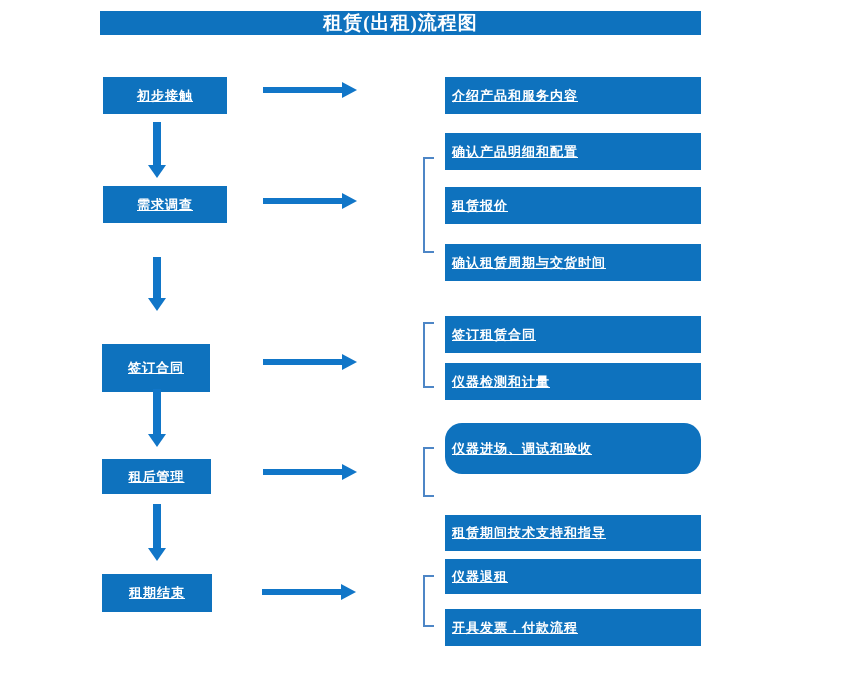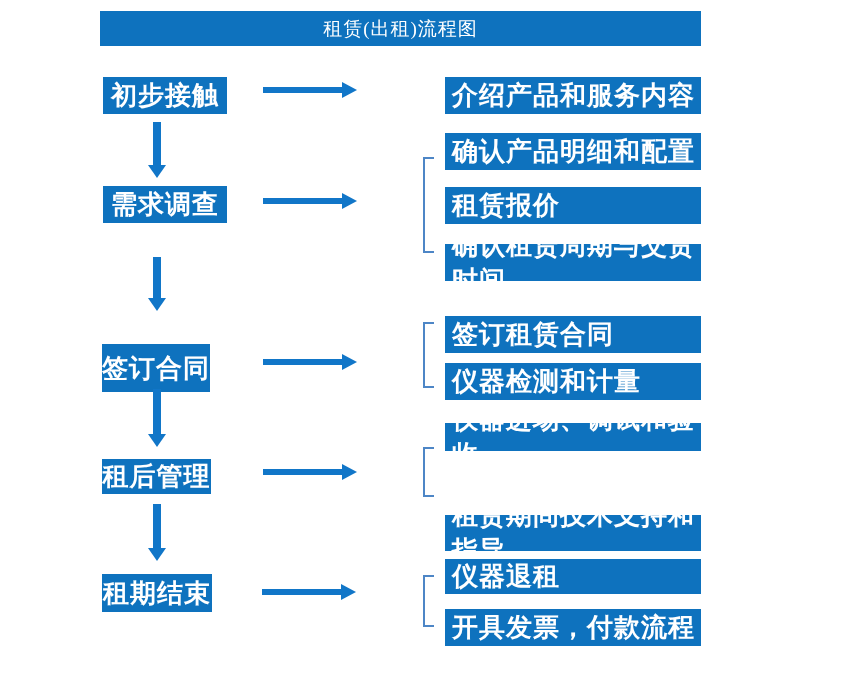--- a/index.html
+++ b/index.html
@@ -13,32 +13,33 @@
     width: 844px;
     height: 688px;
     background: #ffffff;
     overflow: hidden;
   }
   .box {
     position: absolute;
     background: var(--box-color, #0e72be);
     color: var(--text-color, #ffffff);
     font-weight: bold;
-    font-size: 26px;
+    font-size: 13px;
     display: flex;
     align-items: center;
     letter-spacing: 1px;
+    text-decoration: underline;
   }
   .title-bar {
     position: absolute;
     left: 100px; top: 11px;
-    width: 601px; height: 35px;
+    width: 601px; height: 24px;
     background: var(--box-color, #0e72be);
     color: var(--text-color, #ffffff);
-    font-weight: normal;
+    font-weight: bold;
     font-size: 19px;
     display: flex;
     align-items: center;
     justify-content: center;
     letter-spacing: 1px;
   }
   .stage-box { justify-content: center; text-align: center; }
   .detail-box {
     left: 445px;
     width: 256px;
@@ -100,21 +101,21 @@
 
   <div class="box detail-box" style="top:77px;  height:37px;">介绍产品和服务内容</div>
 
   <div class="box detail-box" style="top:133px; height:37px;">确认产品明细和配置</div>
   <div class="box detail-box" style="top:187px; height:37px;">租赁报价</div>
   <div class="box detail-box" style="top:244px; height:37px;">确认租赁周期与交货时间</div>
 
   <div class="box detail-box" style="top:316px; height:37px;">签订租赁合同</div>
   <div class="box detail-box" style="top:363px; height:37px;">仪器检测和计量</div>
 
-  <div class="box detail-box" style="top:423px; height:28px;">仪器进场、调试和验收</div>
+  <div class="box detail-box" style="top:423px; height:51px;border-radius:17px;">仪器进场、调试和验收</div>
   <div class="box detail-box" style="top:491px; height:36px;margin-top:24px;">租赁期间技术支持和指导</div>
 
   <div class="box detail-box" style="top:559px; height:35px;">仪器退租</div>
   <div class="box detail-box" style="top:609px; height:37px;">开具发票，付款流程</div>
 
   <div class="h-arrow" style="left:263px; top:82px;">
     <div class="shaft"></div>
     <div class="head"></div>
   </div>
   <div class="h-arrow" style="left:263px; top:193px;">

